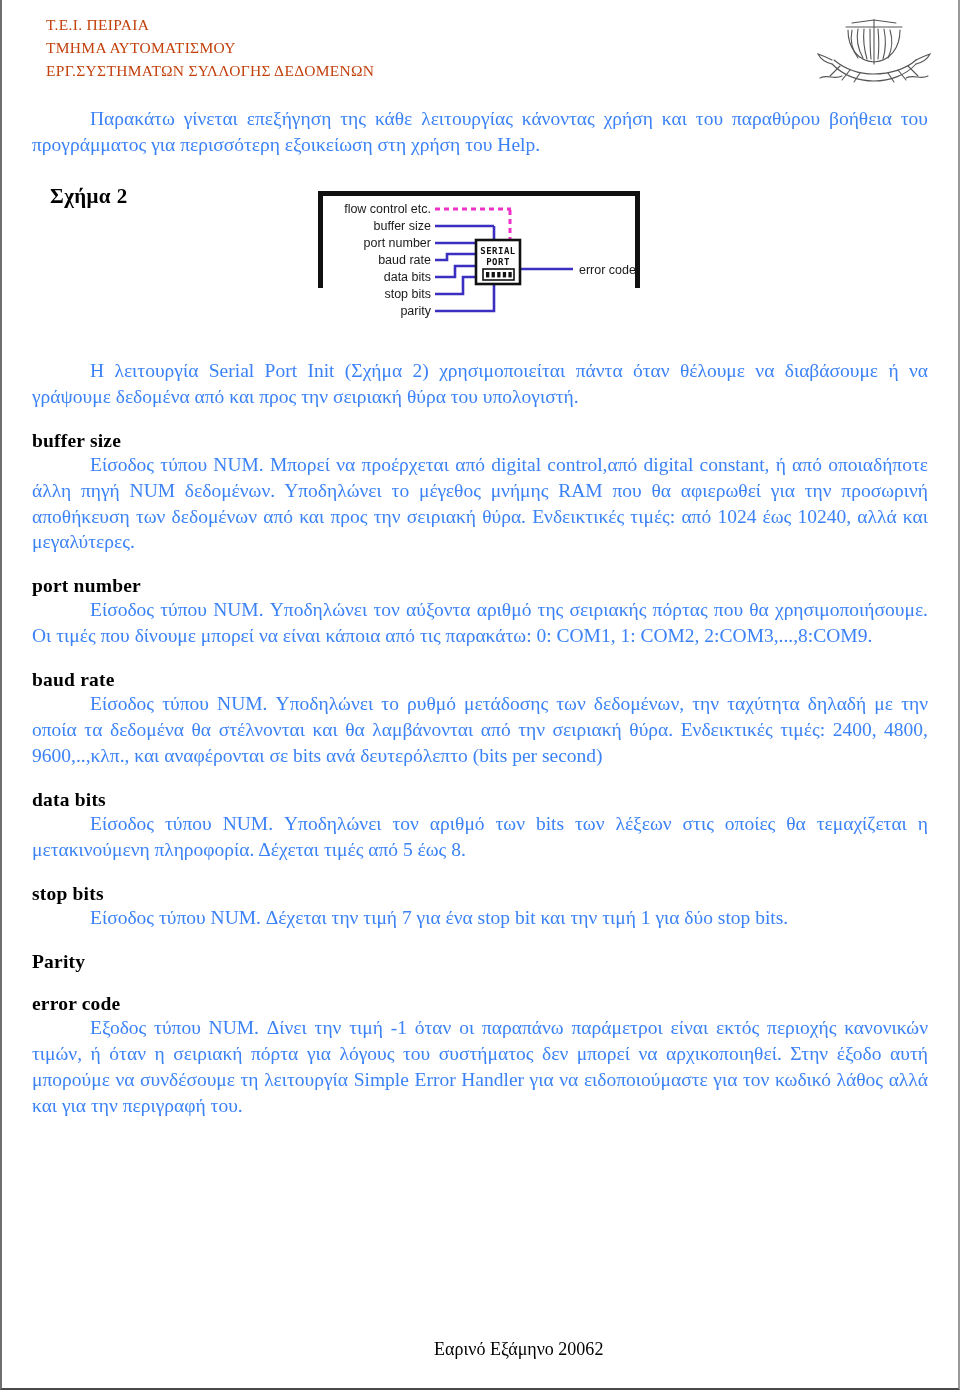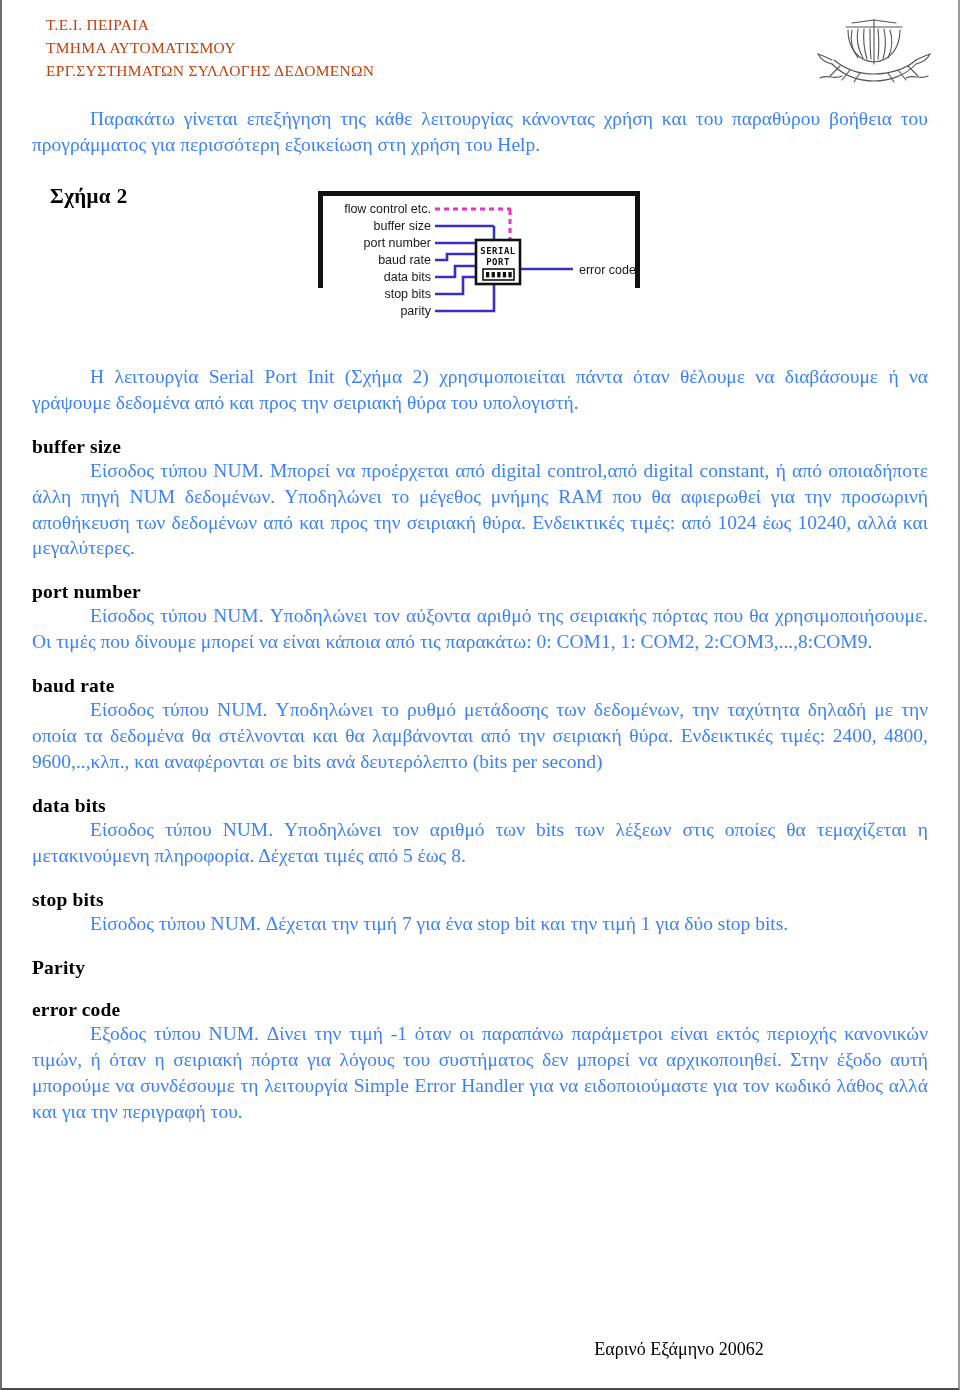--- a/index.html
+++ b/index.html
@@ -97,38 +97,38 @@
     margin: 0;
     font-size: 19.5px;
     font-weight: bold;
     letter-spacing: 0.2px;
     color: #000;
   }
   .section {
     margin-top: 20px;
   }
   .section-after-fig {
-    margin-top: 28px;
+    margin-top: 22px;
   }
 
   
   .doc-footer {
     position: absolute;
     left: 0;
     right: 0;
     bottom: 28px;
     padding: 0 34px 0 0;
     display: flex;
     justify-content: flex-end;
     align-items: baseline;
     font-size: 18px;
   }
   .footer-inner {
     display: flex;
-    justify-content: center;
+    justify-content: flex-start;
     align-items: baseline;
     width: 490px;
   }
   .footer-sem { white-space: nowrap; }
   .footer-page { white-space: nowrap; }
 </style>
 </head>
 <body>
 
 <div class="page">

